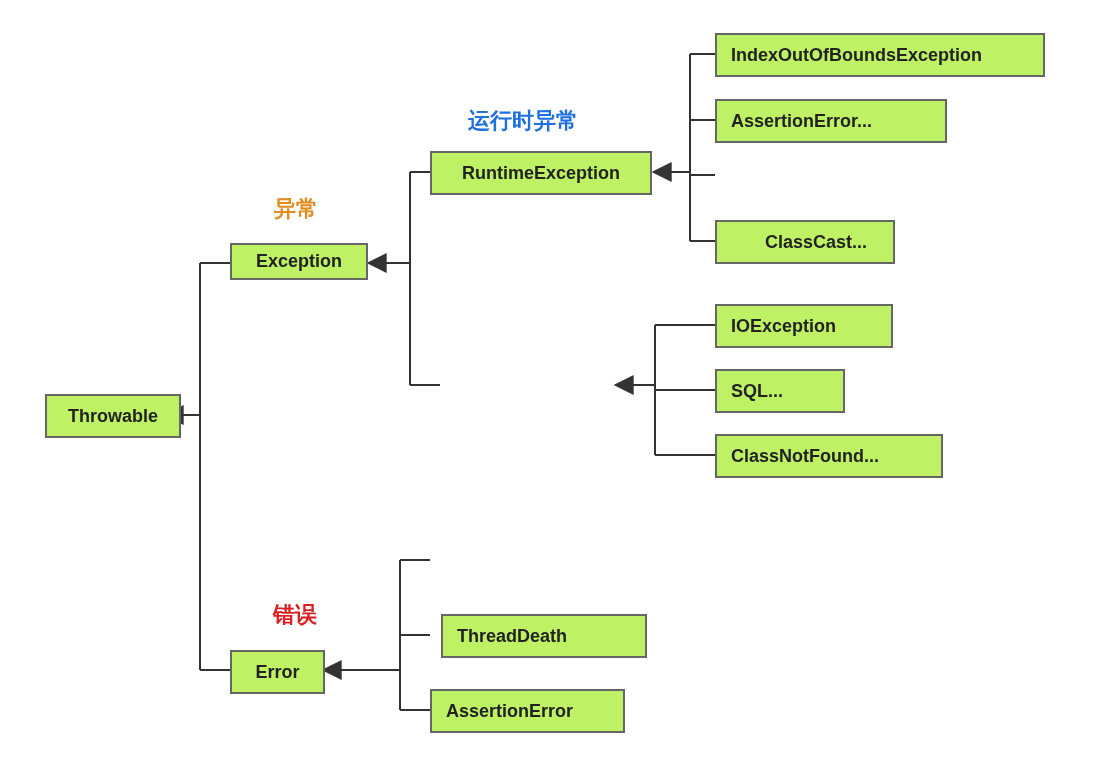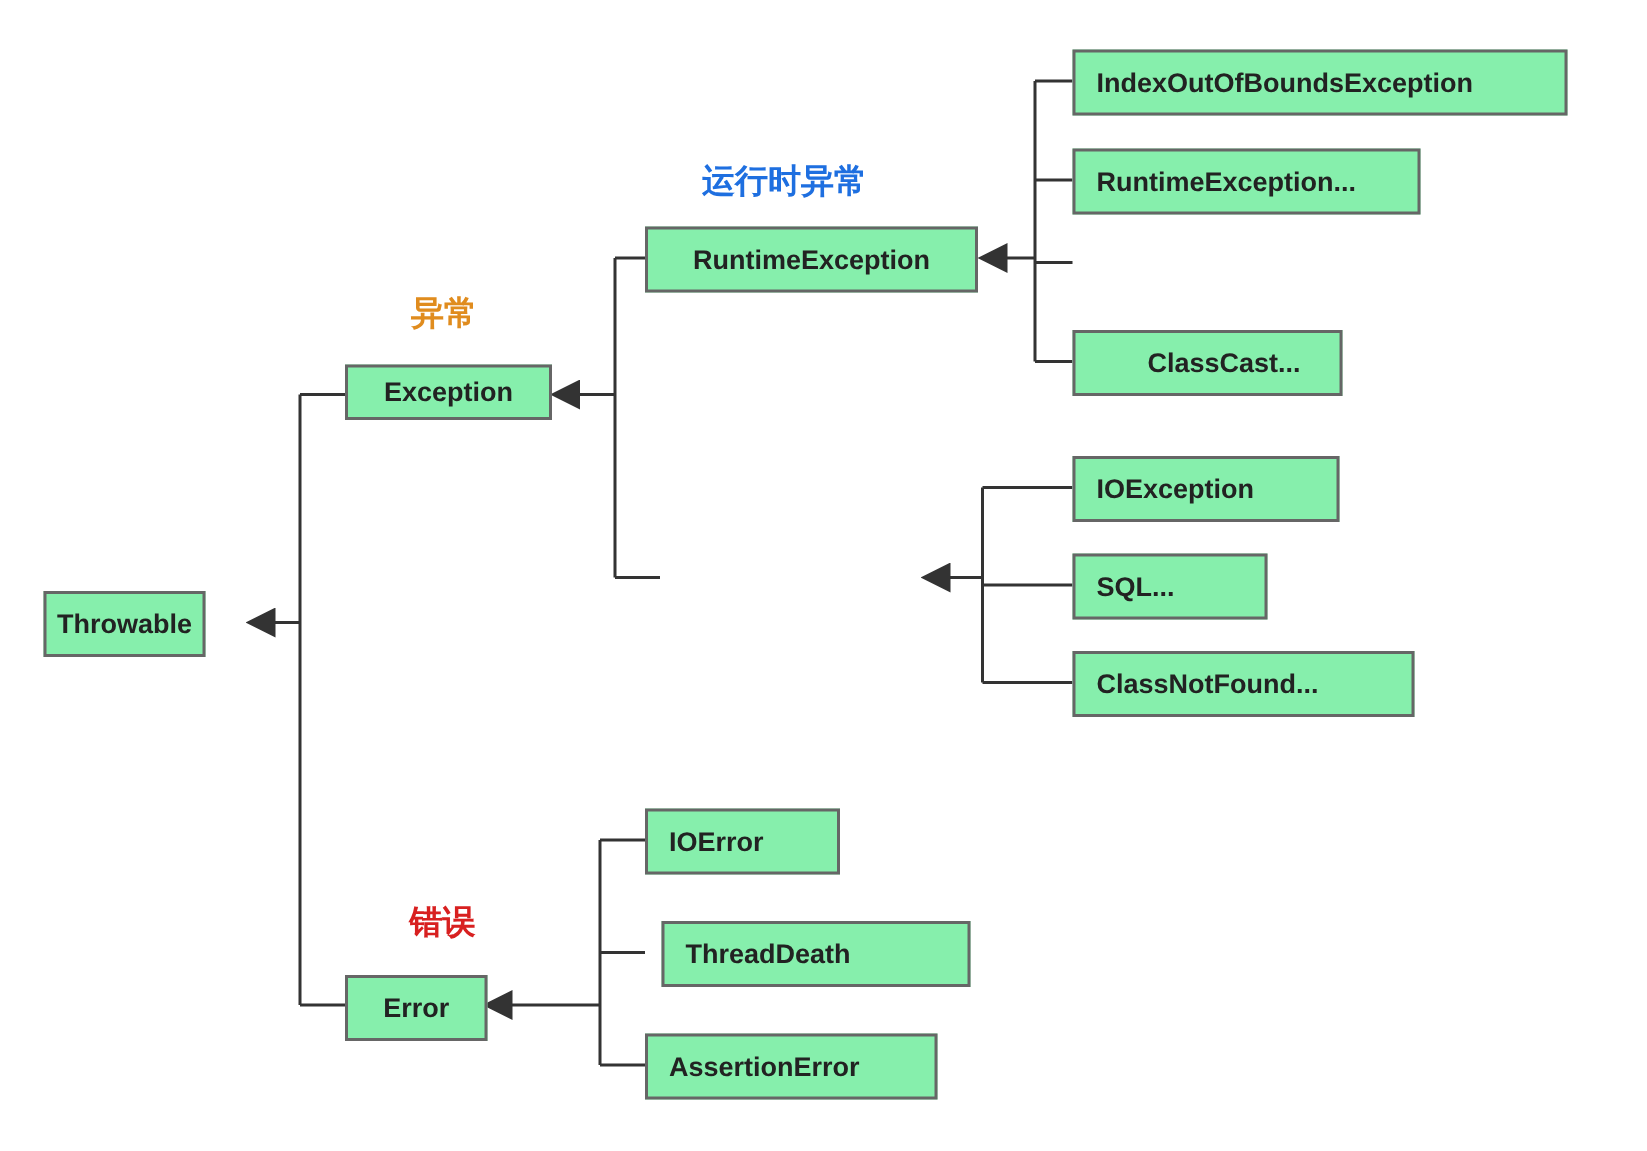--- a/index.html
+++ b/index.html
@@ -10,21 +10,21 @@
   }
   .canvas {
     position: relative;
     width: 1098px;
     height: 767px;
     background: #fff;
   }
   .box {
     position: absolute;
     border: 2px solid #666;
-    background: #86efac;
+    background: #bef264;
     color: #222;
     font-weight: bold;
     display: flex;
     align-items: center;
     justify-content: center;
     padding: 0 14px;
     box-sizing: border-box;
     font-size: 18px;
     white-space: nowrap;
   }
@@ -89,32 +89,31 @@
       <line x1="400" y1="635" x2="430" y2="635"></line>
       <line x1="400" y1="710" x2="430" y2="710"></line>
 
     </g>
   </svg>
 
   <div class="label" style="left:468px; top:106px; color:#1E6FE0;">运行时异常</div>
   <div class="label" style="left:274px; top:194px; color:#E08C1E;">异常</div>
   <div class="label" style="left:273px; top:600px; color:#D82020;">错误</div>
 
-  <div class="box" style="left:29px;  top:394px; width:108px; height:44px;">Throwable</div>
+  <div class="box" style="left:45px;  top:394px; width:136px; height:44px;">Throwable</div>
 
   <div class="box" style="left:230px; top:243px; width:138px; height:37px;">Exception</div>
   <div class="box" style="left:230px; top:650px; width:95px;  height:44px;">Error</div>
 
   <div class="box" style="left:430px; top:151px; width:222px; height:44px;">RuntimeException</div>
 
   <div class="box" style="left:715px; top:33px;  width:330px; height:44px; justify-content:flex-start;">IndexOutOfBoundsException</div>
-  <div class="box" style="left:715px; top:99px;  width:232px; height:44px; justify-content:flex-start;">RuntimeException...</div>
+  <div class="box" style="left:715px; top:99px;  width:232px; height:44px; justify-content:flex-start;">AssertionError...</div>
   <div class="box" style="left:715px; top:220px; width:180px; height:44px; justify-content:flex-start;padding-left:48px;">ClassCast...</div>
 
   <div class="box" style="left:715px; top:304px; width:178px; height:44px; justify-content:flex-start;">IOException</div>
   <div class="box" style="left:715px; top:369px; width:130px; height:44px; justify-content:flex-start;">SQL...</div>
   <div class="box" style="left:715px; top:434px; width:228px; height:44px; justify-content:flex-start;">ClassNotFound...</div>
 
-  <div class="box" style="left:430px; top:539px; width:130px; height:44px; justify-content:flex-start;">IOError</div>
   <div class="box" style="left:430px; top:614px; width:206px; height:44px; justify-content:flex-start;margin-left:11px;">ThreadDeath</div>
   <div class="box" style="left:430px; top:689px; width:195px; height:44px; justify-content:flex-start;">AssertionError</div>
 
 </div>
 
 </body></html>

